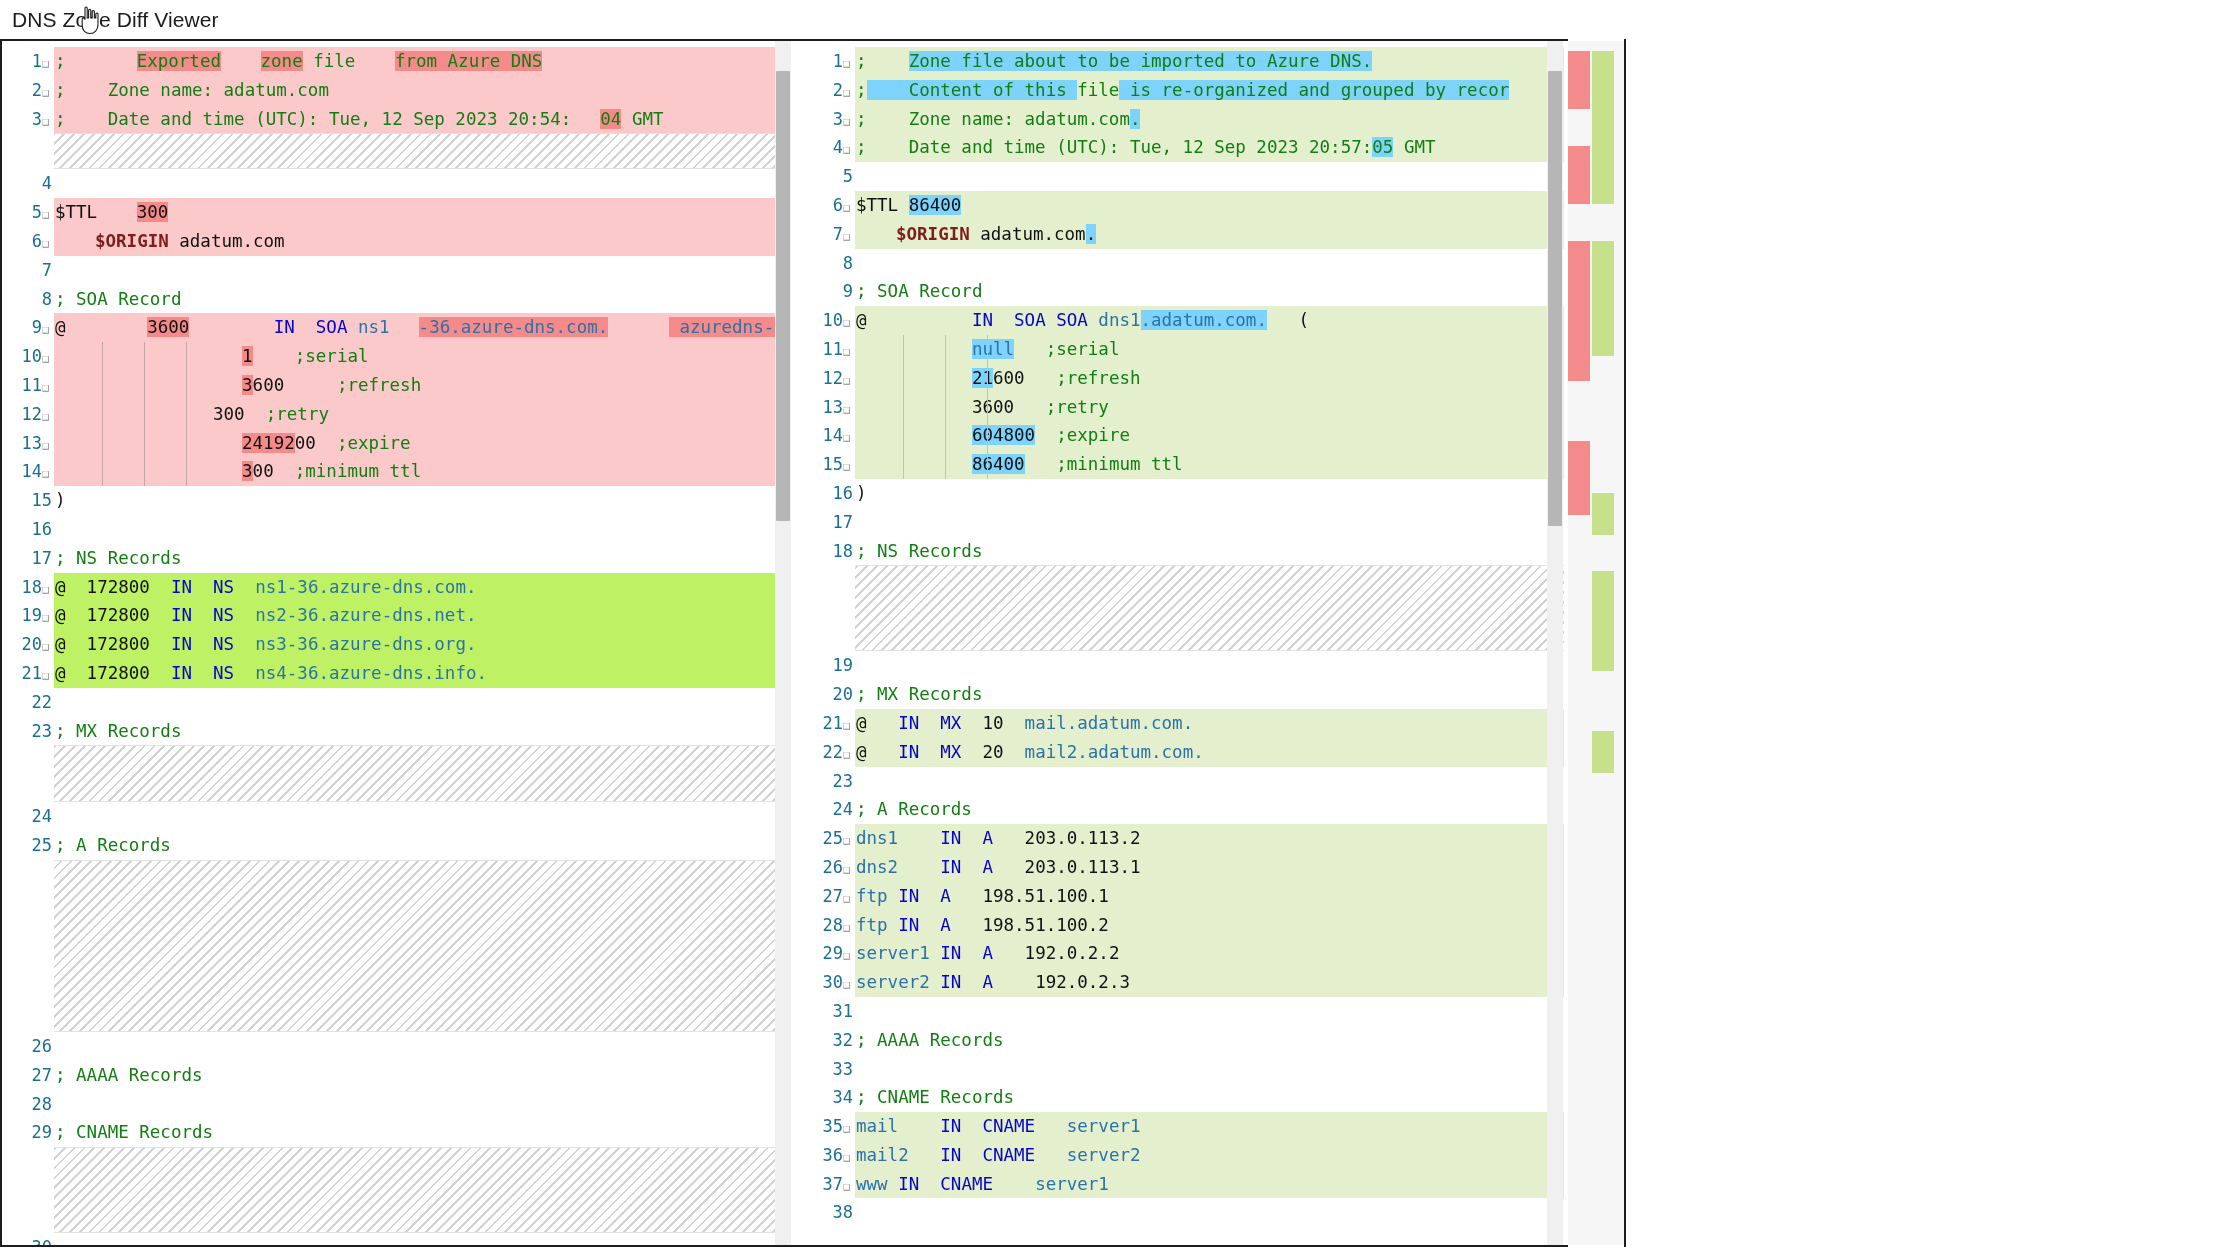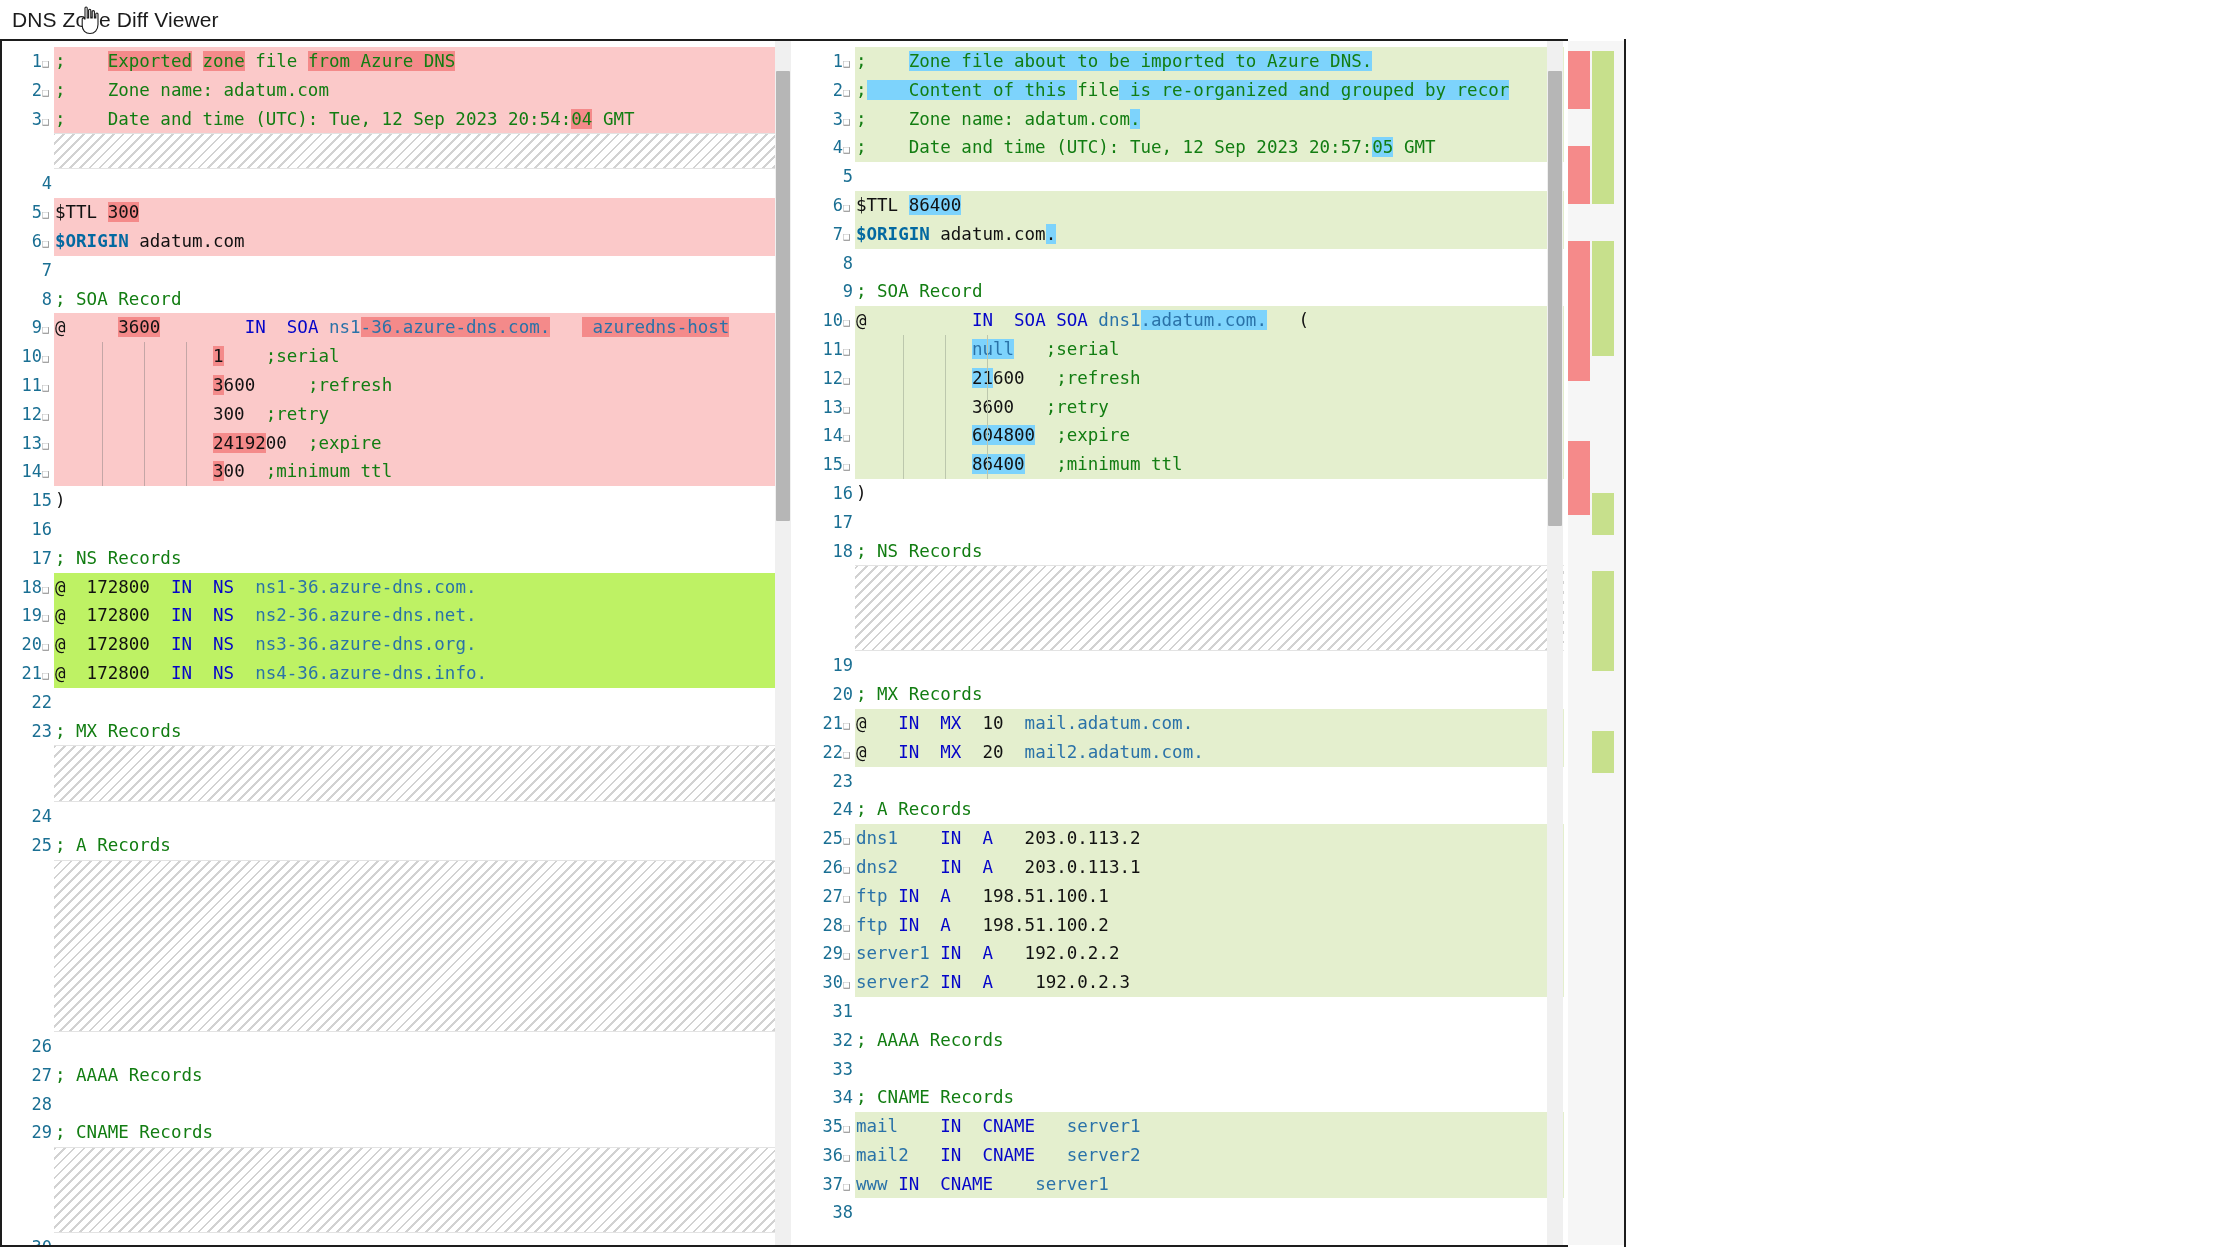--- a/index.html
+++ b/index.html
@@ -129,30 +129,30 @@
   }
 
   
   .bg-del  { background: #fbc9c9; }
   .bg-del2 { background: #bef264; }
   .bg-ins  { background: #e4efce; }
 
   .content.bg-del, .content.bg-del2, .content.bg-ins { }
 
   
-  .w-del { background: #f48a8a; }
+  .w-del { background: #f48a8a; margin-left: 29px; }
   .w-ins { background: #7dd3fc; }
 
   
   .c-comment { color: #127d12; }
   .c-kw      { color: #0505c9; font-weight: normal; }
   .c-plain   { color: #111111; }
   .c-name    { color: #2a72a8; }
   .c-dir     { color: #111111; font-weight: normal; }
-  .c-dir2    { color: #0369a1; font-weight: bold; }
+  .c-dir2    { color: #7f1d1d; font-weight: bold; padding-left: 40px; }
   .c-paren   { color: #111111; }
 
   
   .filler {
     position: relative;
     margin-left: 52px;
     background-color: #fdfdfd;
     background-image: repeating-linear-gradient(
       -45deg,
       #ffffff 0px, #ffffff 5px,

